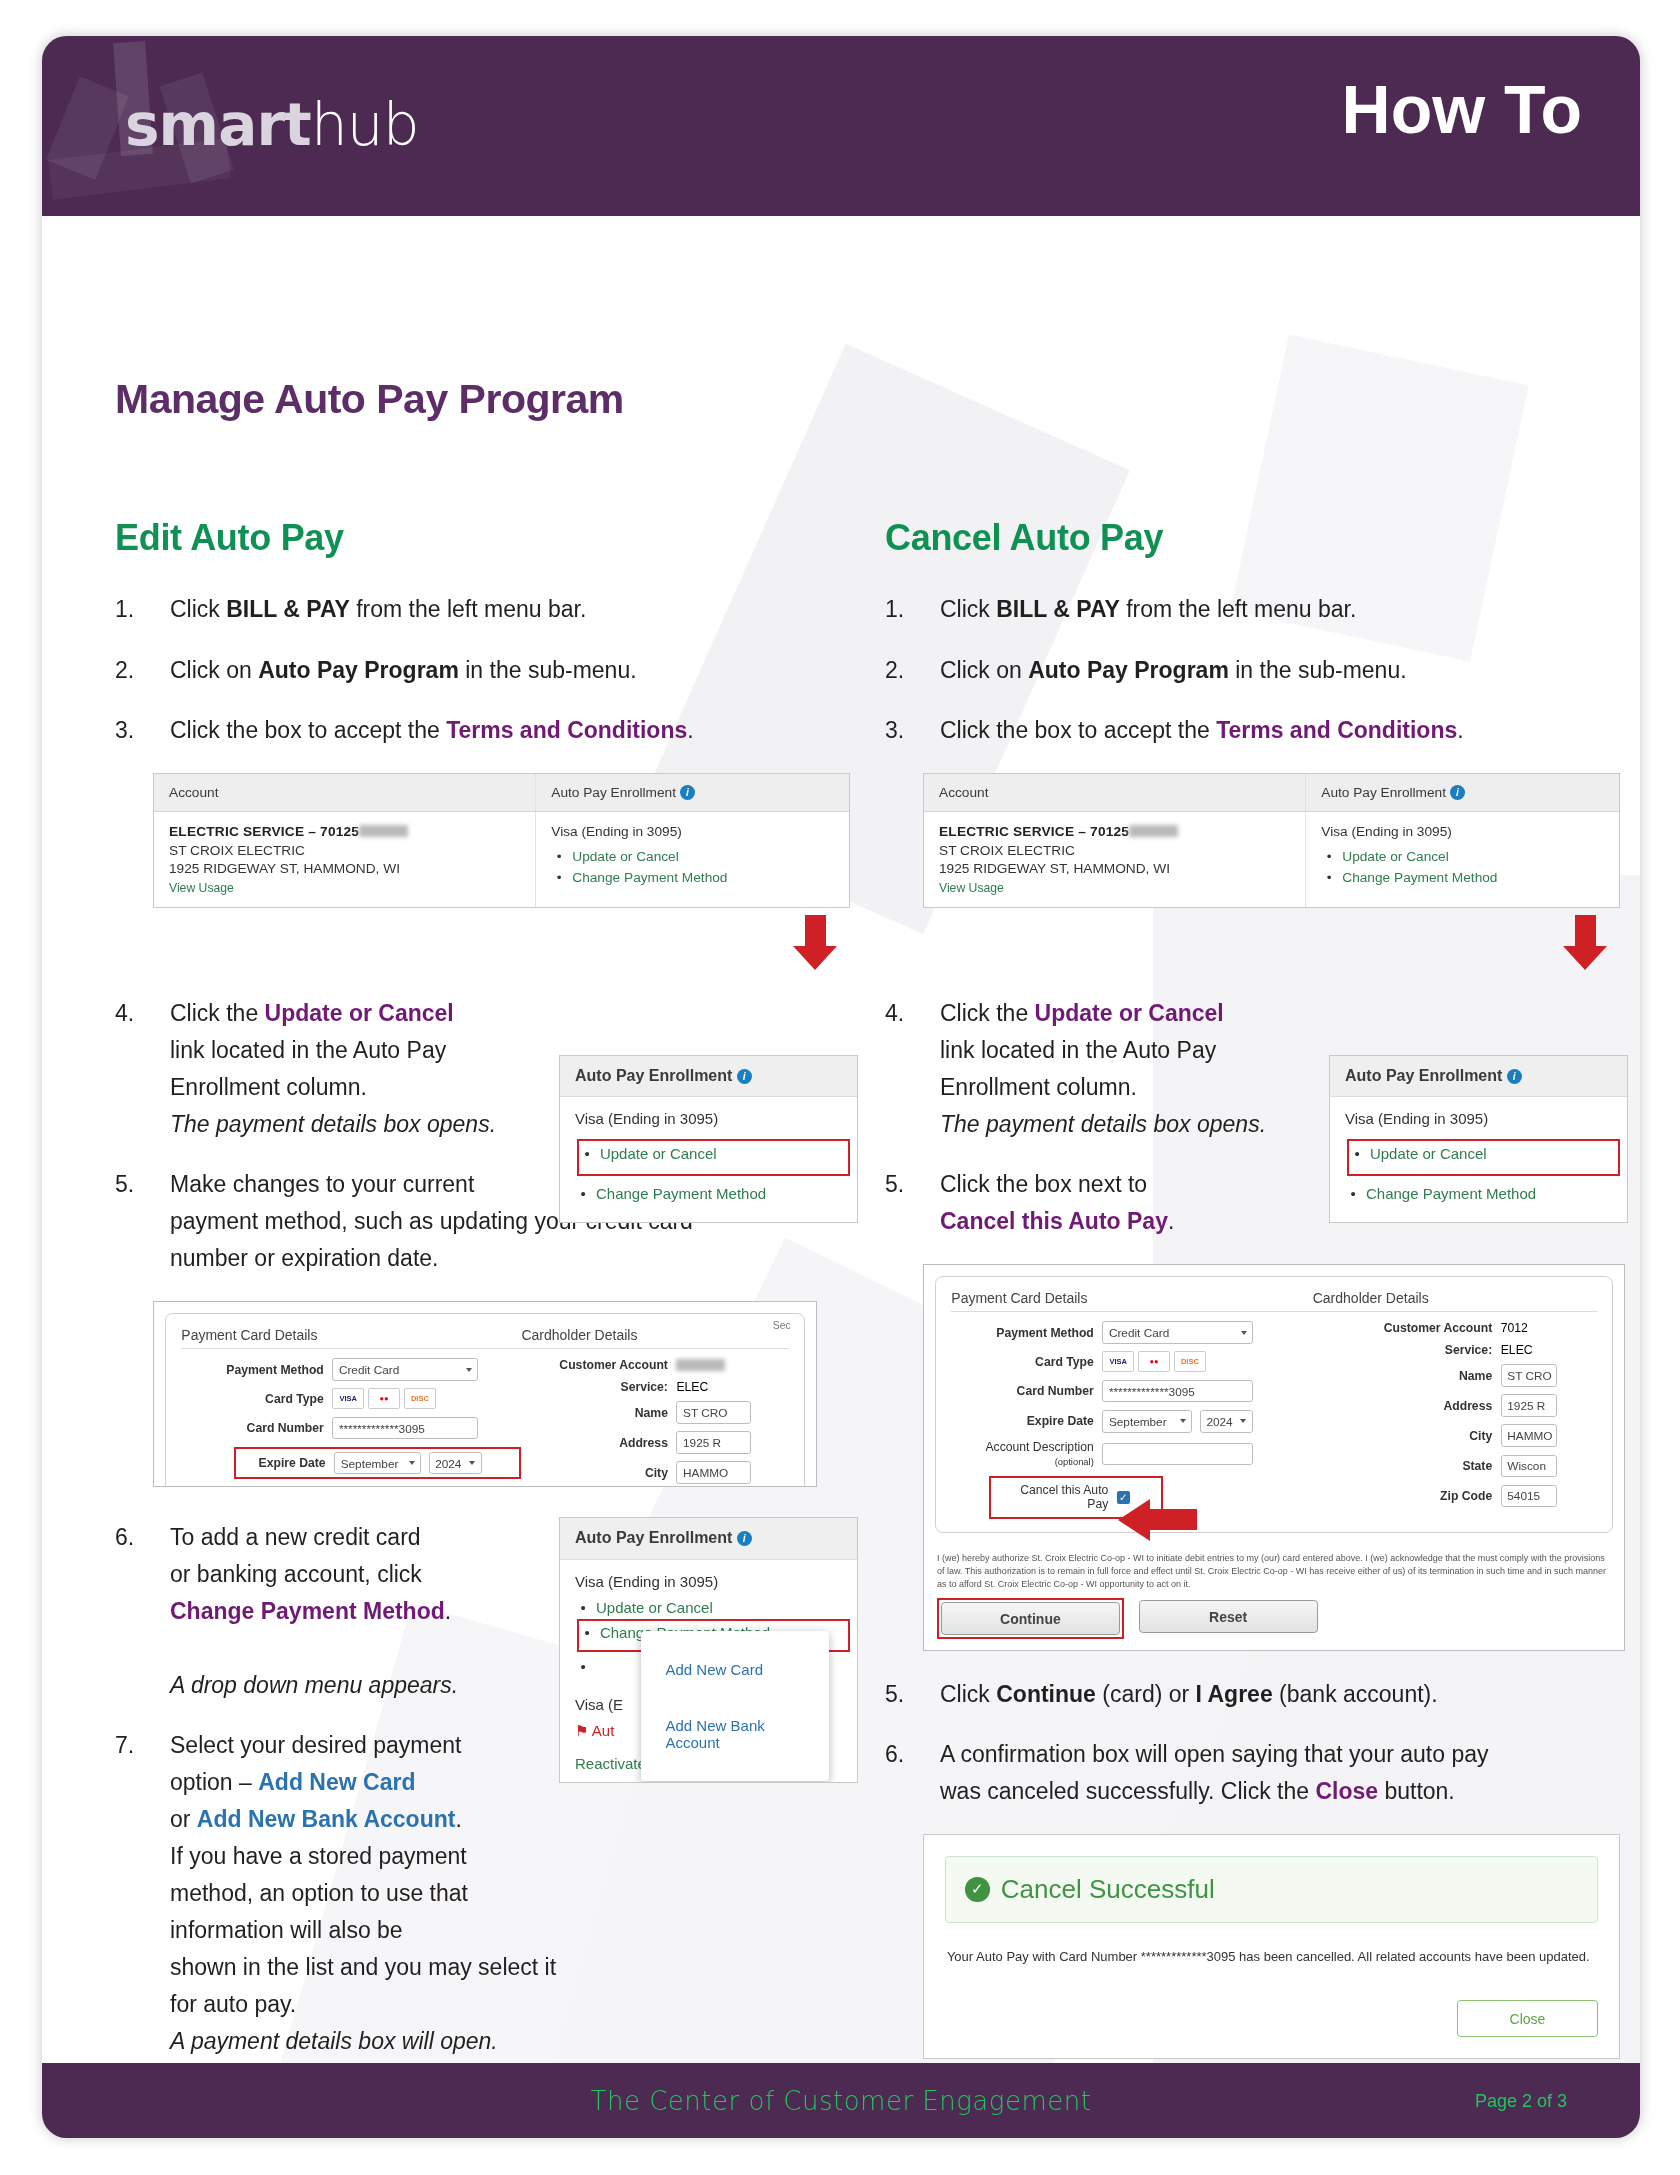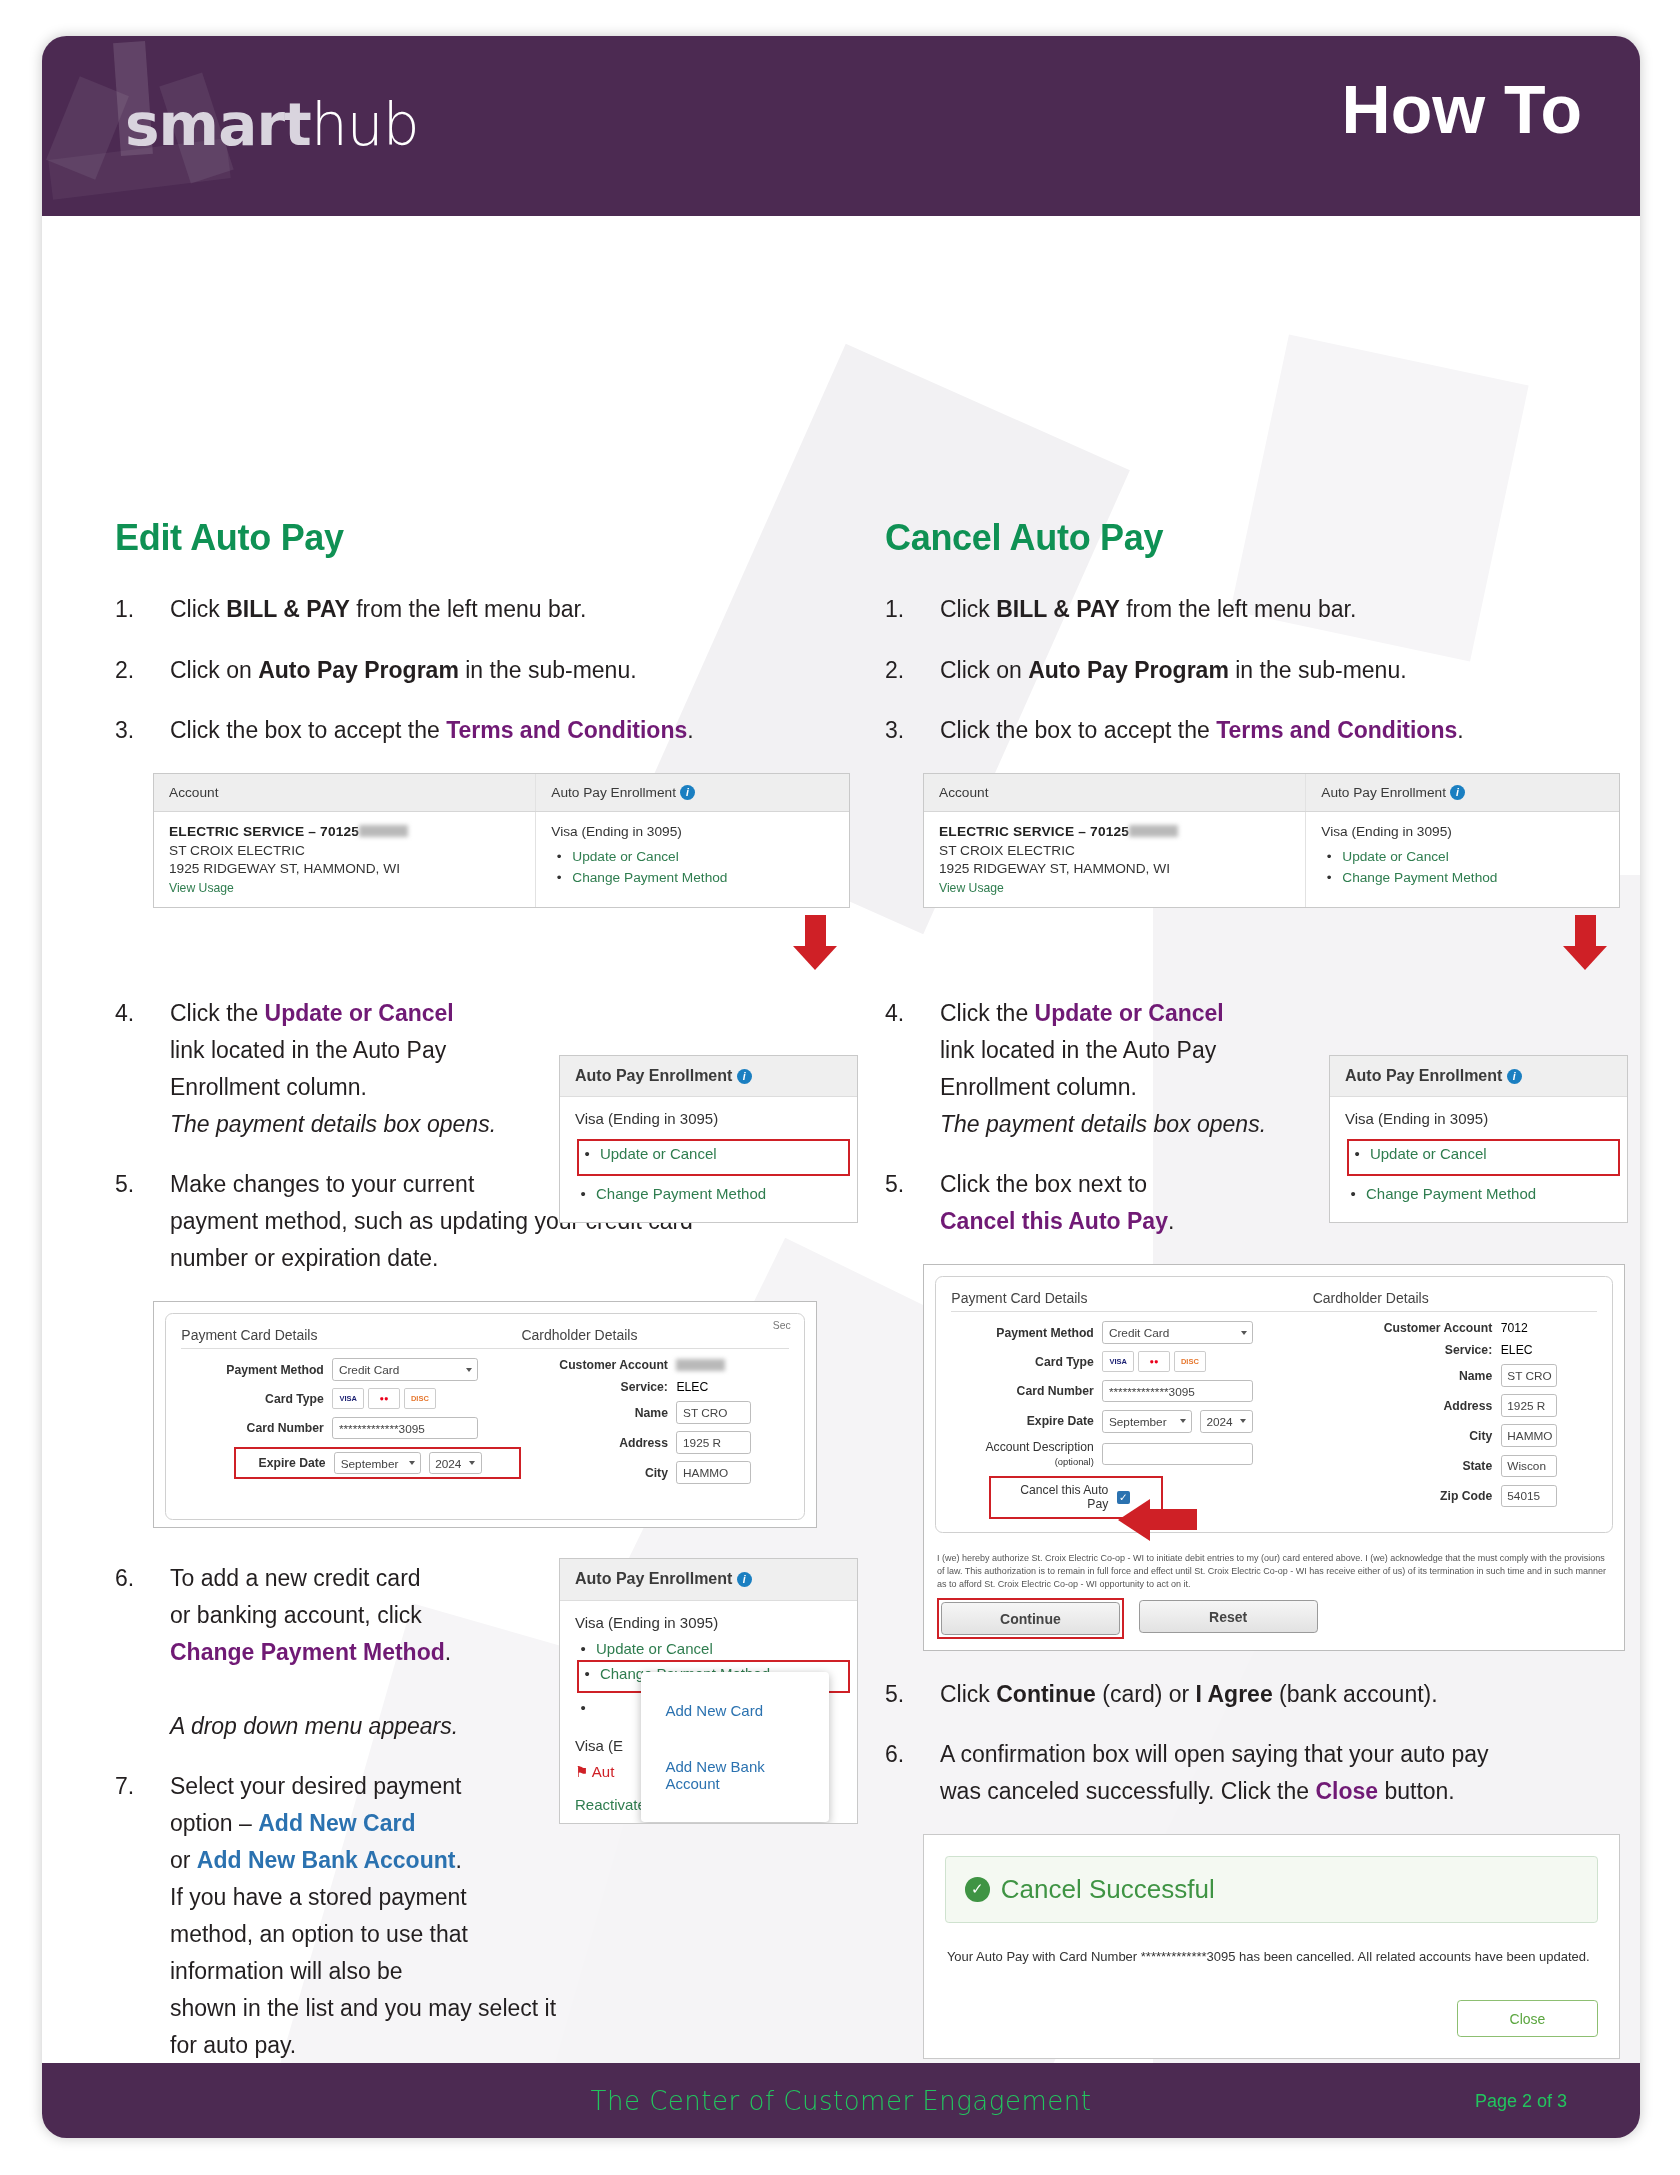--- a/index.html
+++ b/index.html
@@ -244,20 +244,21 @@
   </div>
 
   <div class="body">
     <div class="wm wm1"></div>
     <div class="wm wm3"></div>
     <div class="wm wm4"></div>
     <div class="wm wm2"></div>
     <div class="wm wm5"></div>
 
 
+    <div class="title">Manage Auto Pay Program</div>
 
     <div class="col colL">
       <div class="sechead">Edit Auto Pay</div>
 
       <ol class="steps">
         <li><span class="num">1.</span><span>Click <b>BILL &amp; PAY</b> from the left menu bar.</span></li>
         <li><span class="num">2.</span><span>Click on <b>Auto Pay Program</b> in the sub-menu.</span></li>
         <li><span class="num">3.</span><span>Click the box to accept the <span class="g">Terms and Conditions</span>.</span></li>
       </ol>
 
@@ -303,21 +304,21 @@
                 <li>Update or Cancel</li>
               </ul>
             </div>
             <ul class="bul" style="margin-top:9.4px">
               <li>Change Payment Method</li>
             </ul>
           </div>
         </div>
       </div>
 
-      <div class="form-shot" style="width:664px;margin:15px 0 0 38px;height:227px;overflow:hidden;position:relative;">
+      <div class="form-shot" style="width:664px;margin:15px 0 0 38px;height:186px;overflow:hidden;position:relative;">
         <div class="form-inner" style="height:207px;">
           <div class="secline">Sec</div>
           <div class="fgrid">
             <div class="fcolL">
               <div class="fsec">Payment Card Details</div>
               <div class="frow">
                   <div class="flab" style="width:151px">Payment Method</div>
                   <div class="fin sel" style="width:146px">Credit Card</div>
                 </div>
               <div class="frow">

